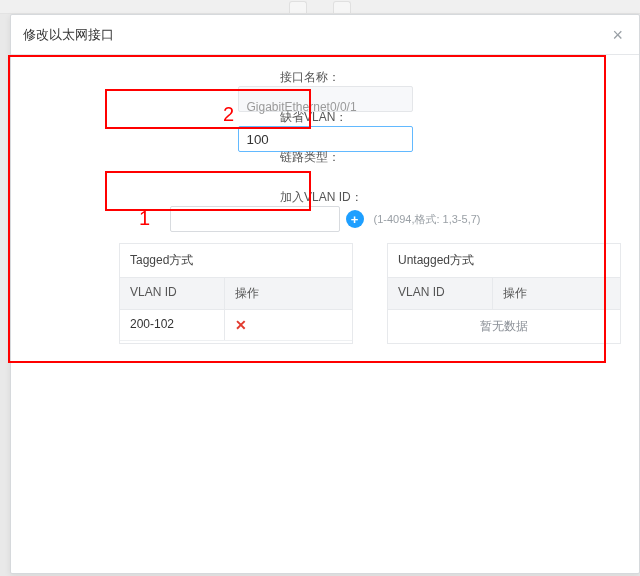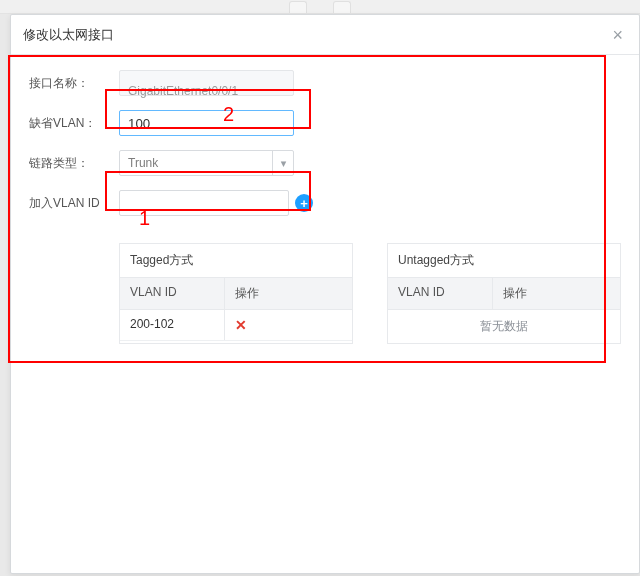--- a/index.html
+++ b/index.html
@@ -12,21 +12,21 @@
     position: absolute; left: 10px; top: 14px; width: 630px; height: 560px;
     background: #fff; border: 1px solid #d6d9dc; box-shadow: 0 2px 6px rgba(0,0,0,.08);
     border-radius: 2px;
   }
   .modal-hd { height: 40px; line-height: 32px; padding: 10px 12px; border-bottom: 1px solid #e5e7ea; display: flex; justify-content: space-between; align-items: center; font-size: 13px; color: #333; }
   .modal-hd .close { font-size: 18px; color: #9aa0a6; cursor: pointer; padding: 0 4px; }
   .modal-bd { position: relative; padding: 14px 18px; }
 
   .redbox { position: absolute; border: 2px solid #f00; pointer-events: none; z-index: 50; }
 
-  .row { display: flex; align-items: center; height: 28px; margin-bottom: 12px; }
+  .row { display: flex; align-items: center; height: 28px; margin-bottom: 12px; flex-direction: column; }
   .lbl { width: 90px; text-align: left; color: #555; }
   .val { flex: 0 0 auto; }
 
   .ro-field { width: 175px; height: 26px; line-height: 24px; padding: 8px 8px; color: #9a9a9a; border: 1px solid #e4e6e9; background: #f7f8fa; border-radius: 2px; }
   .txt-input { width: 175px; height: 26px; padding: 0 8px; border: 1px solid #62b9ff; border-radius: 2px; color: #333; outline: none; font-family: inherit; }
   .sel-wrap { position: relative; width: 175px; }
   .sel { width: 175px; height: 26px; line-height: 24px; padding: 0 8px; border: 1px solid #d8dbdf; color: #7d7d7d; border-radius: 2px; background: #fff; }
   .sel-arrow { position: absolute; right: 0; top: 0; width: 22px; height: 26px; border-left: 1px solid #d8dbdf; display: flex; align-items: center; justify-content: center; color: #9aa0a6; font-size: 11px; }
 
   .vlan-input { width: 170px; height: 26px; padding: 0 8px; border: 1px solid #d8dbdf; border-radius: 2px; background: #fff; outline: none; font-family: inherit; }
@@ -76,33 +76,30 @@
 
     <div class="row">
       <div class="lbl">缺省VLAN：</div>
       <div class="val">
         <input class="txt-input" value="100" style="">
       </div>
     </div>
 
     <div class="row">
       <div class="lbl">链路类型：</div>
-      <div class="val sel-wrap">
-        <div class="sel">Trunk</div>
-        <div class="sel-arrow">▾</div>
-      </div>
     </div>
 
     <div class="row">
       <div class="lbl">加入VLAN ID：</div>
       <div class="val" style="display:flex;align-items:center;">
         <input class="vlan-input" value="" style="">
         <span class="add-btn">
           <span>+</span>
         </span>
+        <span class="hint">(1-4094,格式: 1,3-5,7)</span>
       </div>
     </div>
 
     <div class="tables">
 
       <div class="tbl">
         <div class="tbl-title">Tagged方式</div>
         <div class="tbl-head">
           <div class="c-id">VLAN ID</div>
           <div class="c-op">操作</div>

